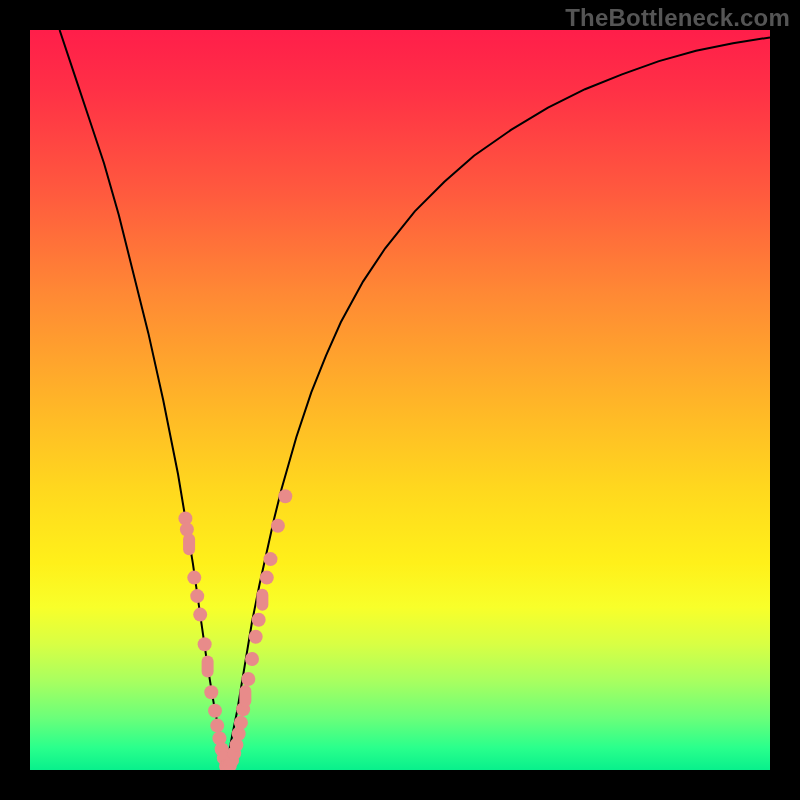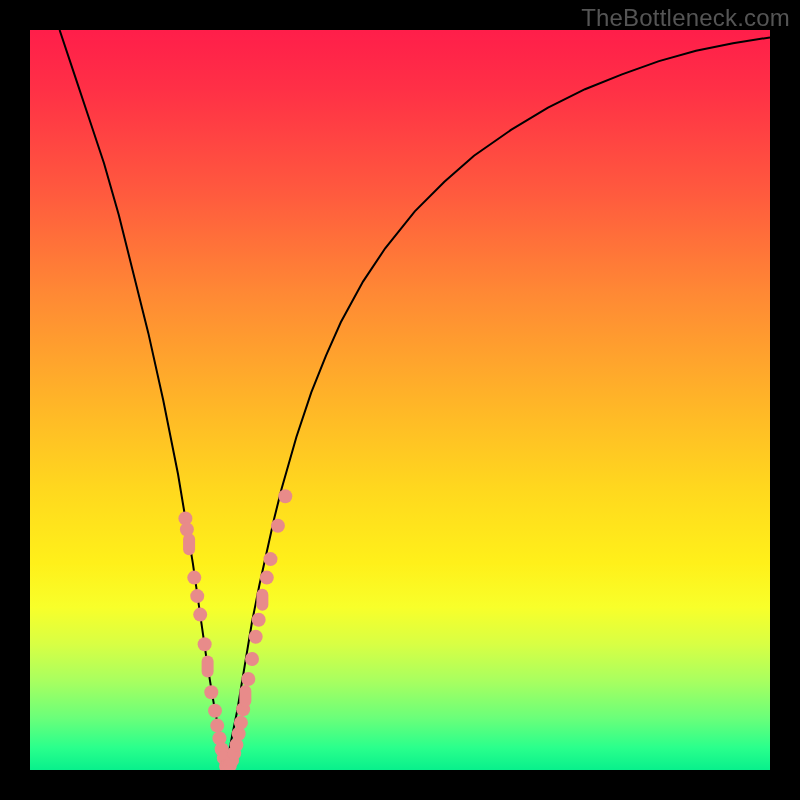--- a/index.html
+++ b/index.html
@@ -44,21 +44,21 @@
       #6aff7a 93%,
       #2aff8c 97%,
       #08f08c 100%
     );
   }
   .watermark {
     position: absolute;
     top: 4px;
     right: 10px;
     font-size: 24px;
-    font-weight: 400;
+    font-weight: 700;
     color: #555;
     letter-spacing: 0.2px;
     user-select: none;
     text-align: center;
   }
   svg.curve-layer {
     position: absolute;
     inset: 0;
     width: 100%;
     height: 100%;

